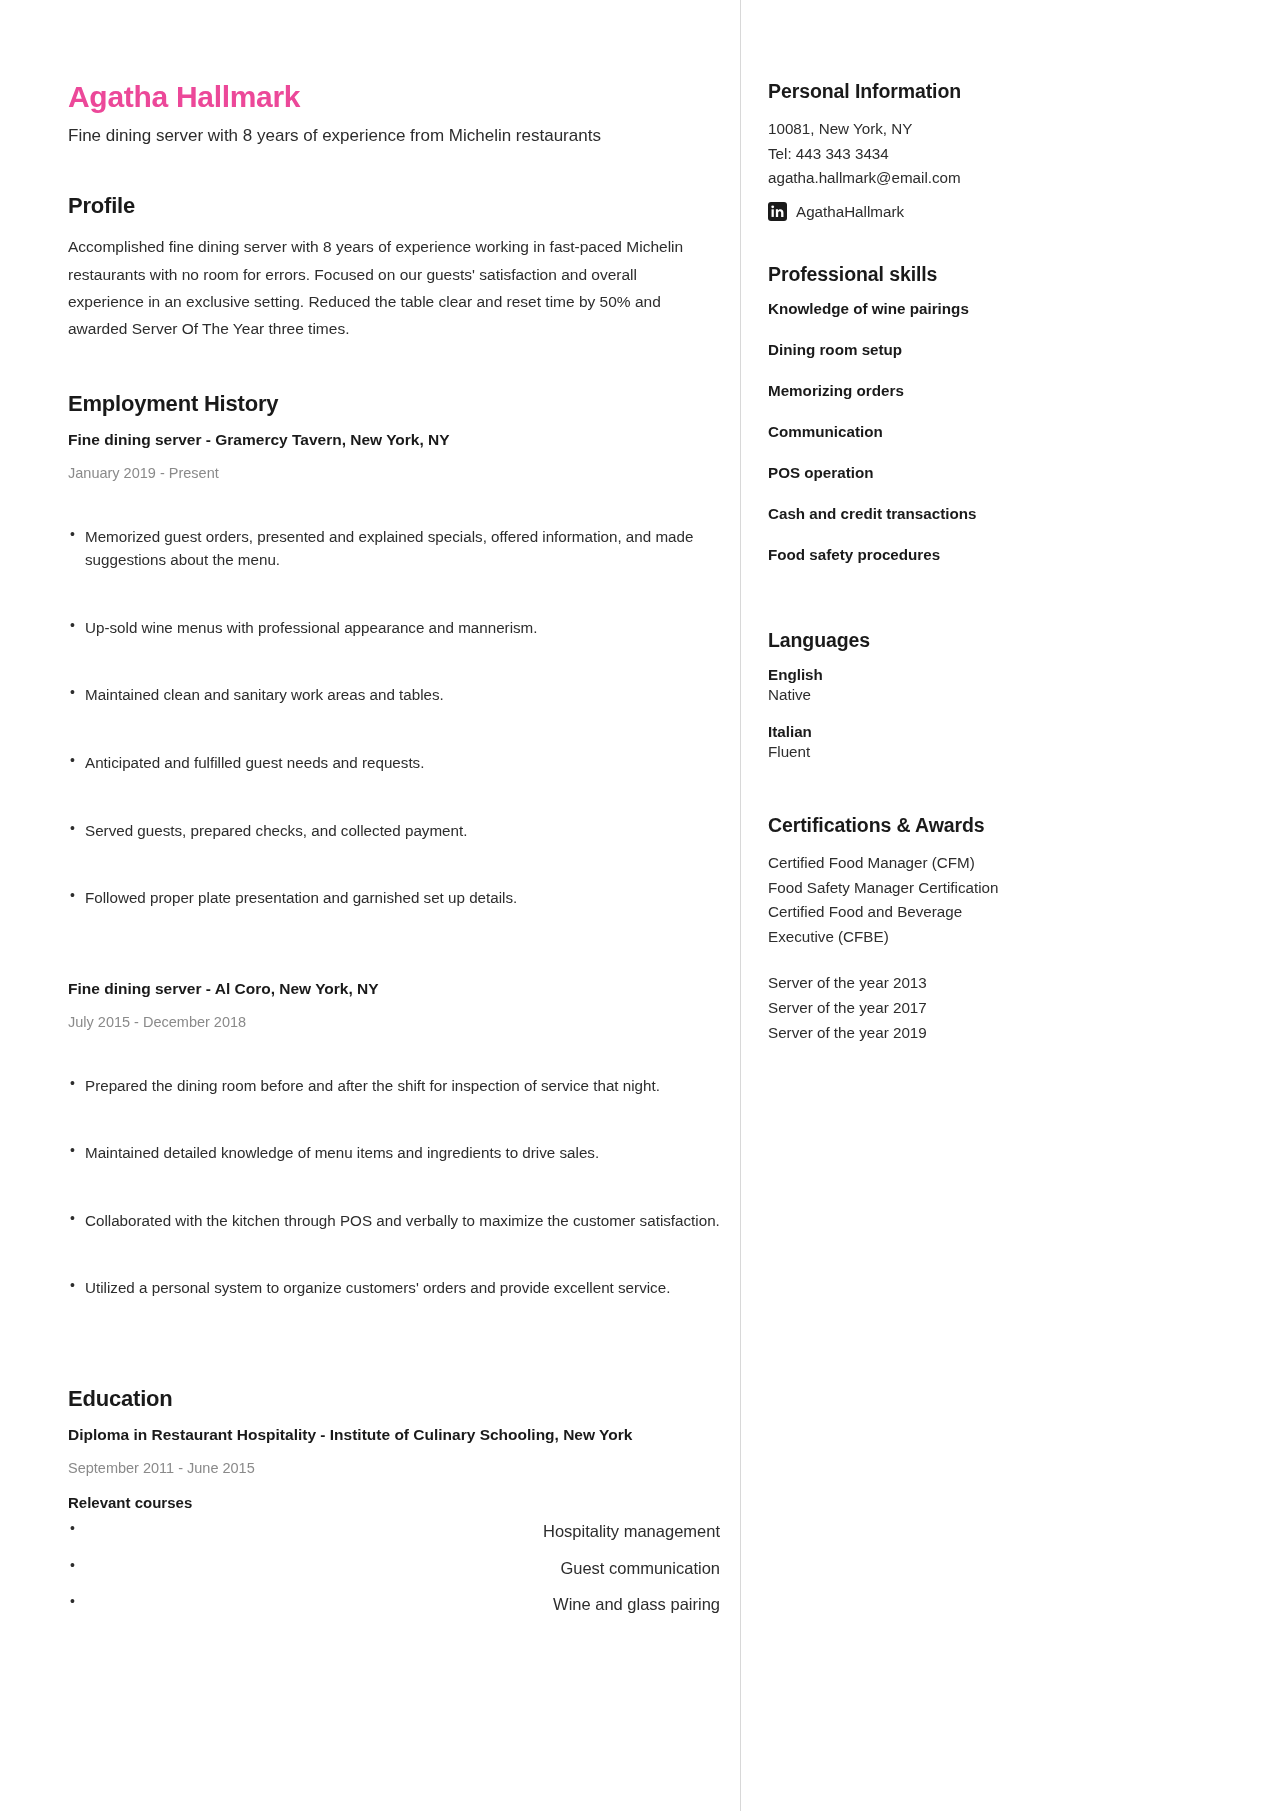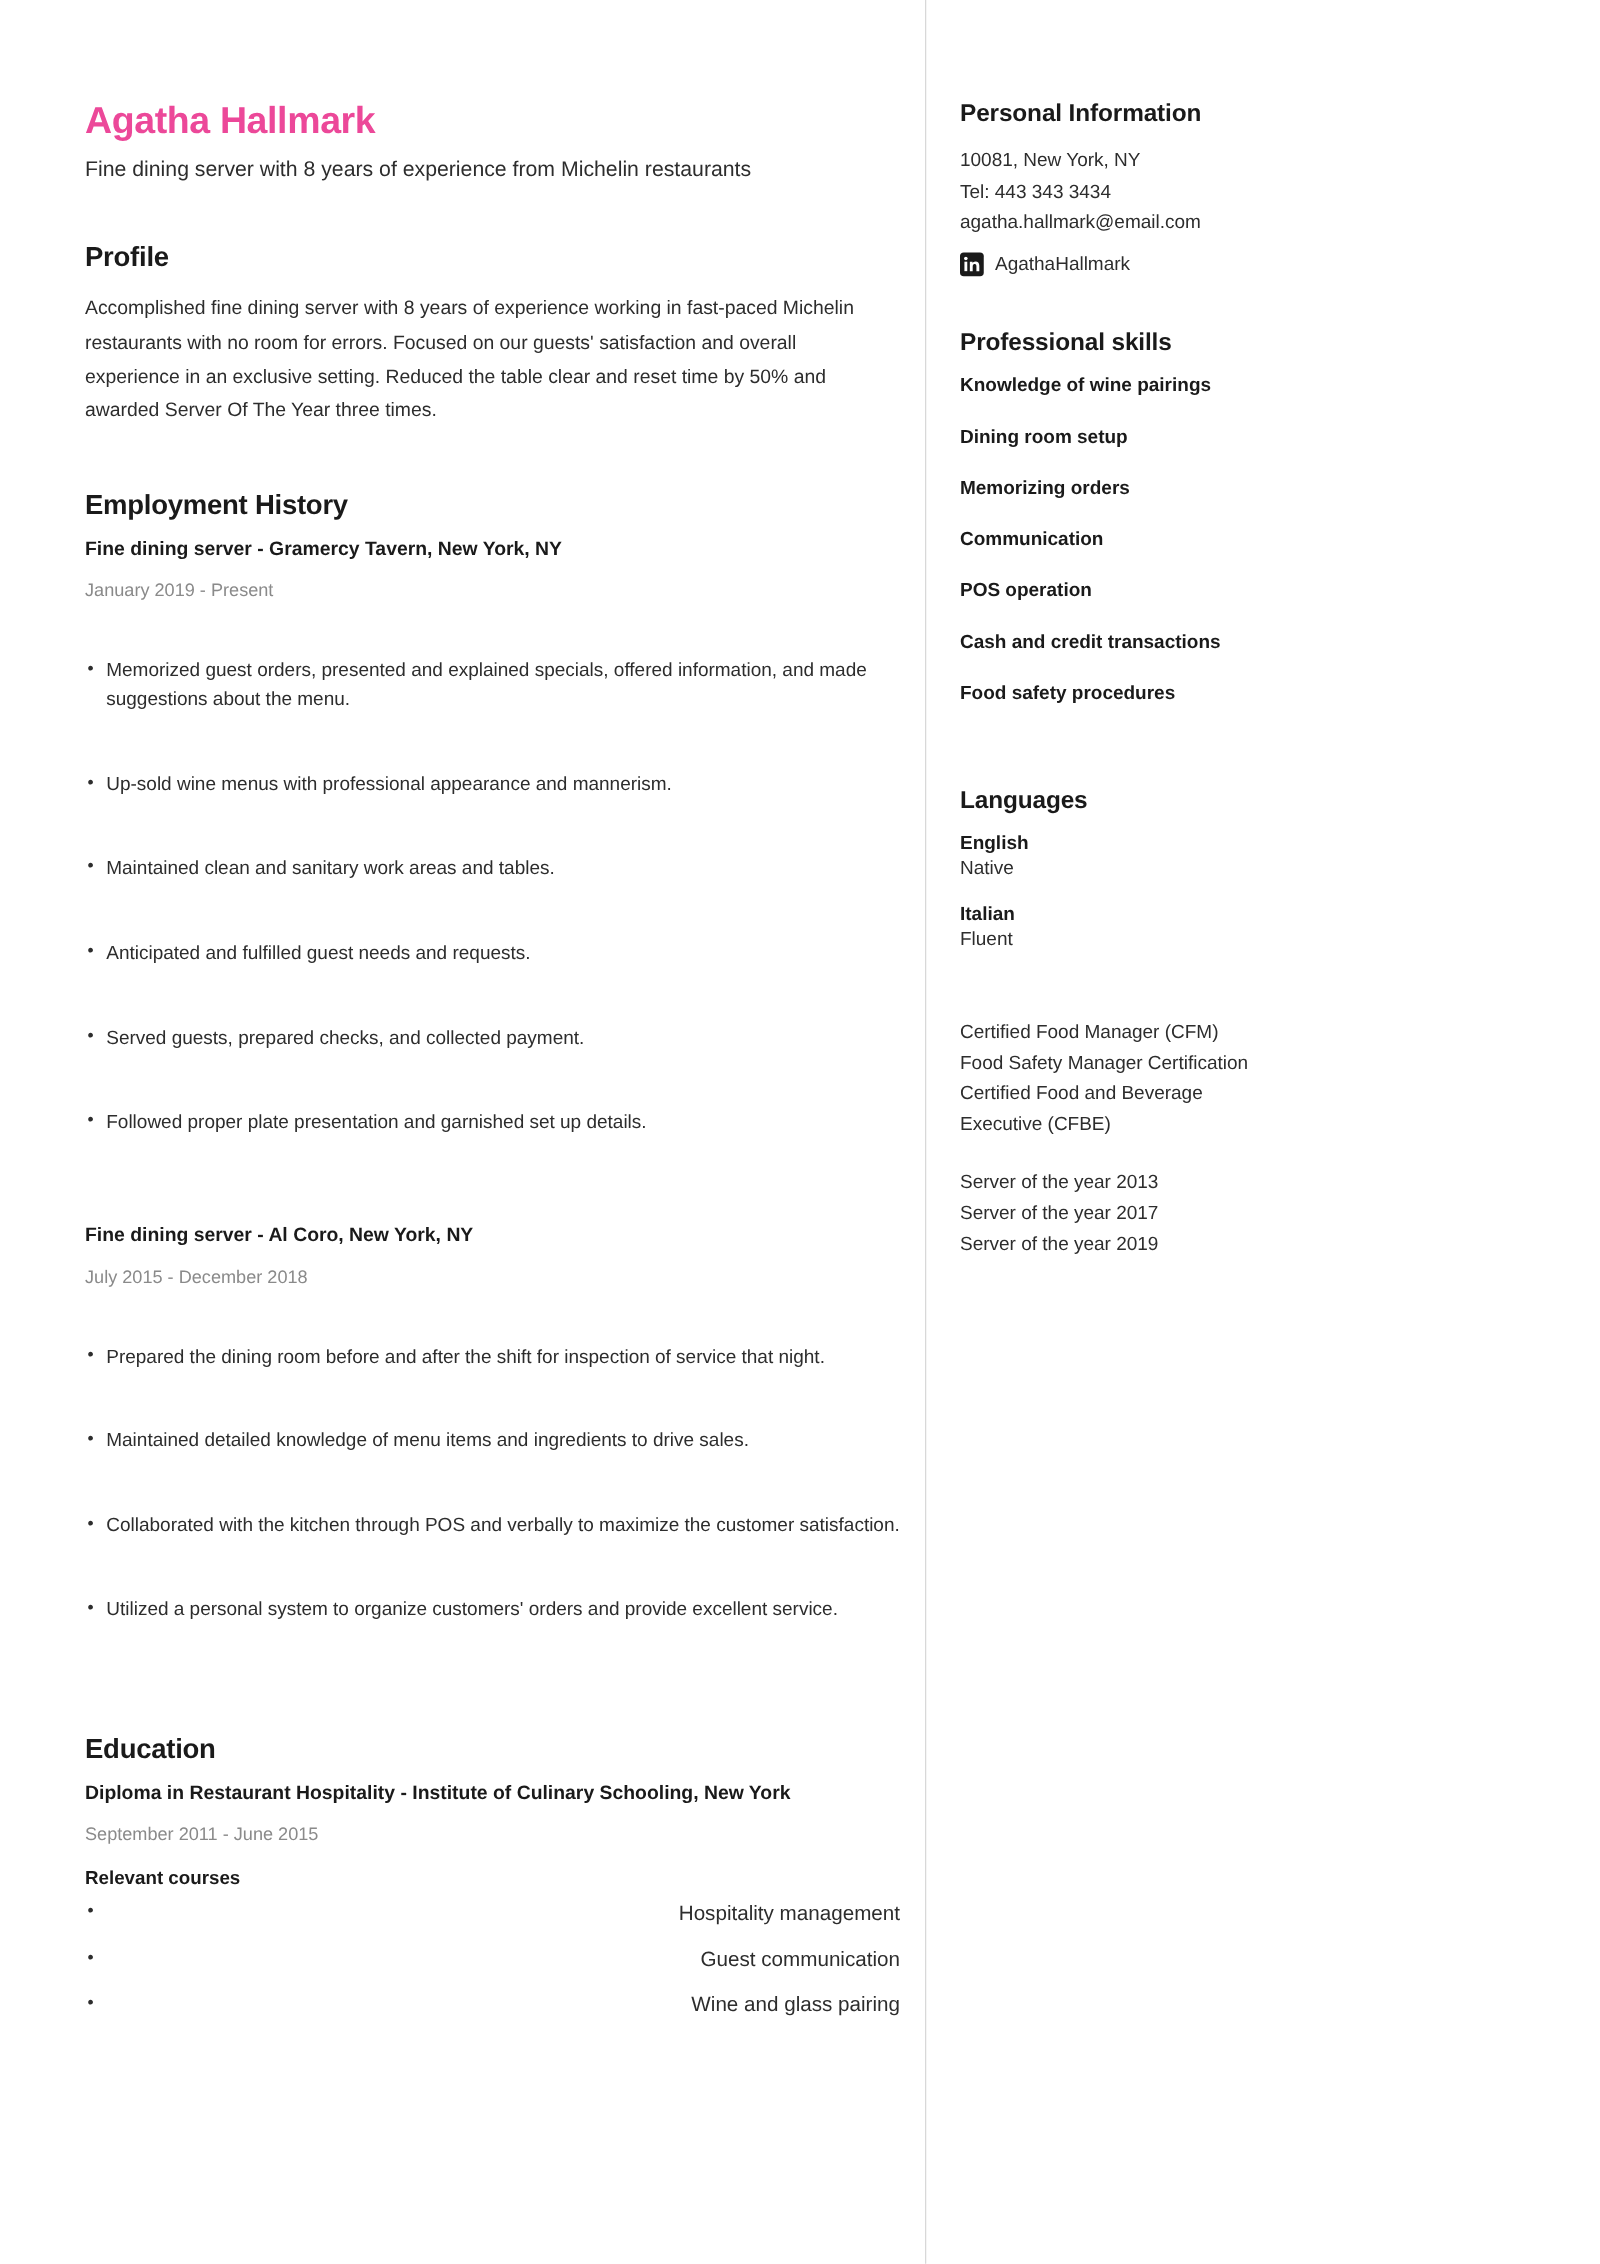--- a/index.html
+++ b/index.html
@@ -308,20 +308,21 @@
       <div class="lang-name">English</div>
       <div class="lang-level">Native</div>
     </div>
     <div class="lang-block">
       <div class="lang-name">Italian</div>
       <div class="lang-level">Fluent</div>
     </div>
 
     <div class="side-gap-sm"></div>
 
+    <h2 class="side-title">Certifications &amp; Awards</h2>
     <div class="cert-line">Certified Food Manager (CFM)</div>
     <div class="cert-line">Food Safety Manager Certification</div>
     <div class="cert-line">Certified Food and Beverage</div>
     <div class="cert-line">Executive (CFBE)</div>
     <div class="cert-gap"></div>
     <div class="cert-line">Server of the year 2013</div>
     <div class="cert-line">Server of the year 2017</div>
     <div class="cert-line">Server of the year 2019</div>
 
   </div>

